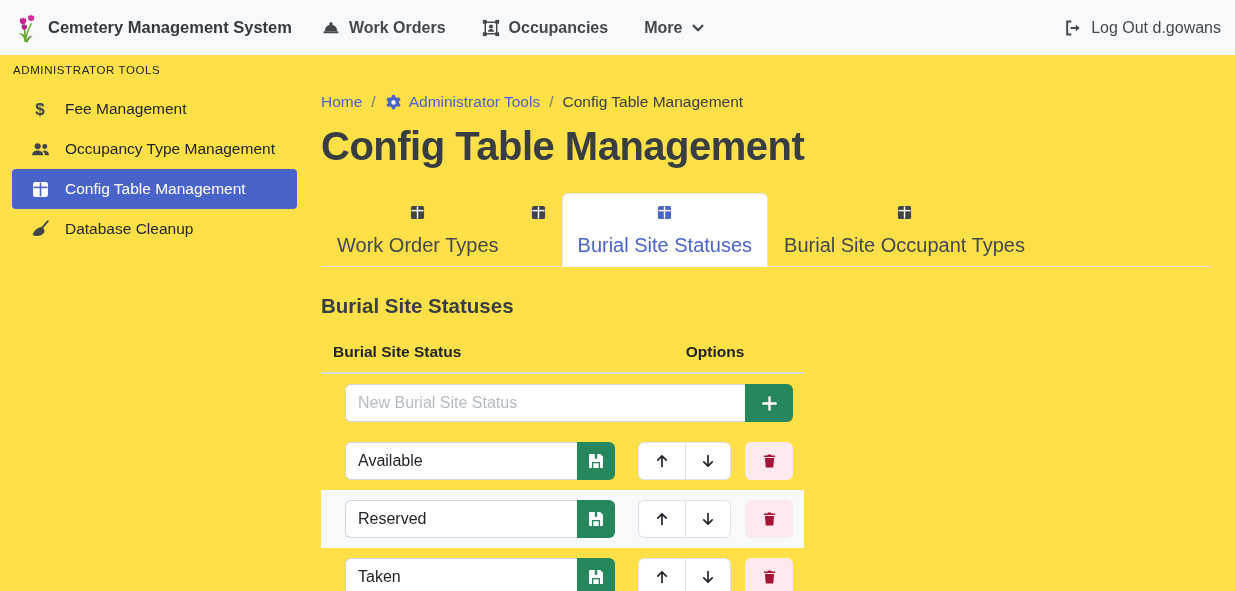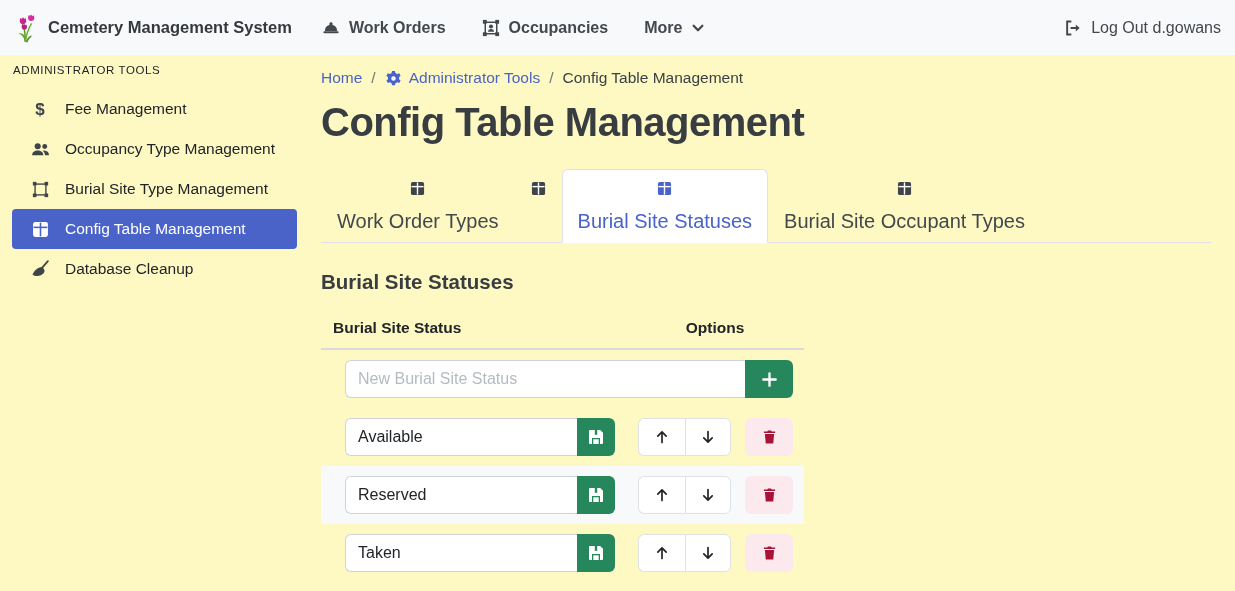--- a/index.html
+++ b/index.html
@@ -1,17 +1,17 @@
 <!DOCTYPE html>
 <html><head>
 <meta charset="utf-8">
 <style>
   * { margin:0; padding:0; box-sizing:border-box; }
   body { font-family:"Liberation Sans","DejaVu Sans",sans-serif; color:#212529; background:#fff; }
-  .app { width:1235px; height:591px; overflow:hidden; background:#fef9c3; }
+  .app { width:1235px; height:591px; overflow:hidden; background:#fde047; }
 
   
   .navbar { height:55px; background:#f8f9fa; display:flex; align-items:center; padding:0 14px; }
   .brand { display:flex; align-items:center; gap:10px; margin-right:30px; cursor:pointer; }
   .brand-title { font-size:16.5px; font-weight:700; color:#35393d; }
   .nav-links { display:flex; align-items:center; gap:36px; }
   .nav-link { display:flex; align-items:center; gap:9px; font-size:16px; color:#43484d; cursor:pointer;font-weight:bold; }
   .nav-right { margin-left:auto; display:flex; align-items:center; gap:9px; font-size:16px; color:#43484d; cursor:pointer; }
   .icon { display:inline-flex; align-items:center; justify-content:center; }
 
@@ -28,21 +28,21 @@
   .side-item.active { background:#4a63c8; color:#fff; }
   .side-item.active .ic { color:#fff; }
   .tbl-icon rect { fill:currentColor; }
   .tbl-icon line { stroke:#fff; }
   .side-item.active .tbl-icon line { stroke:#4a63c8; }
   .dollar { font-weight:700; font-size:17px; line-height:1; }
 
   
   .main { flex:1; padding:14px 24px 0 12px; }
 
-  .breadcrumb { display:flex; align-items:center; gap:9px; font-size:15.5px; }
+  .breadcrumb { display:flex; align-items:center; gap:9px; font-size:15.5px;margin-top:24px; }
   .crumb-link { color:#4a63c8; cursor:pointer; display:flex; align-items:center; gap:7px; }
   .crumb-sep { color:#6c757d; }
   .crumb-current { color:#3b4045; }
 
   h1.page-title { font-size:40px; font-weight:600; color:#383d41; margin:13px 0 24px; letter-spacing:-.5px; }
 
   .tabs { list-style:none; display:flex; border-bottom:1px solid #dee2e6; }
   .tab { display:flex; align-items:center; gap:9px; padding:8px 15px 9px; font-size:20px; color:#43484d;
          border:1px solid transparent; border-radius:6px 6px 0 0; margin-bottom:-1px; cursor:pointer;flex-direction:column; }
   .tab .ic { color:#3f4448; }
@@ -156,32 +156,20 @@
           <span class="ic">
             <svg width="19" height="17" viewBox="0 0 17 15" fill="#3f4448">
               <circle cx="6" cy="4.6" r="2.7"></circle>
               <path d="M1 12.6c0-2.6 2.3-4.1 5-4.1s5 1.5 5 4.1z"></path>
               <circle cx="12.3" cy="4.8" r="2.2"></circle>
               <path d="M12 8.3c2.3.2 4.1 1.6 4.1 4.3h-3.5c-.2-1.8-1-3.2-2.3-4z"></path>
             </svg>
           </span>
           <span>Occupancy Type Management</span>
         </li>
-        <li class="side-item">
-          <span class="ic">
-            <svg width="17" height="17" viewBox="0 0 16 16" fill="#3f4448">
-              <rect x="2.9" y="2.9" width="10.2" height="10.2" fill="none" stroke="#3f4448" stroke-width="1.3"></rect>
-              <rect x="0.8" y="0.8" width="3.4" height="3.4"></rect>
-                <rect x="11.8" y="0.8" width="3.4" height="3.4"></rect>
-              <rect x="0.8" y="11.8" width="3.4" height="3.4"></rect>
-                <rect x="11.8" y="11.8" width="3.4" height="3.4"></rect>
-            </svg>
-          </span>
-          <span>Burial Site Type Management</span>
-        </li>
         <li class="side-item active">
           <span class="ic">
             <svg class="tbl-icon" width="17" height="17" viewBox="0 0 16 16">
               <rect x="1" y="1" width="14" height="14" rx="2"></rect>
               <line x1="1.5" y1="6" x2="14.5" y2="6" stroke-width="1.5"></line>
               <line x1="8" y1="1.5" x2="8" y2="14.5" stroke-width="1.5"></line>
             </svg>
           </span>
           <span>Config Table Management</span>
         </li>

